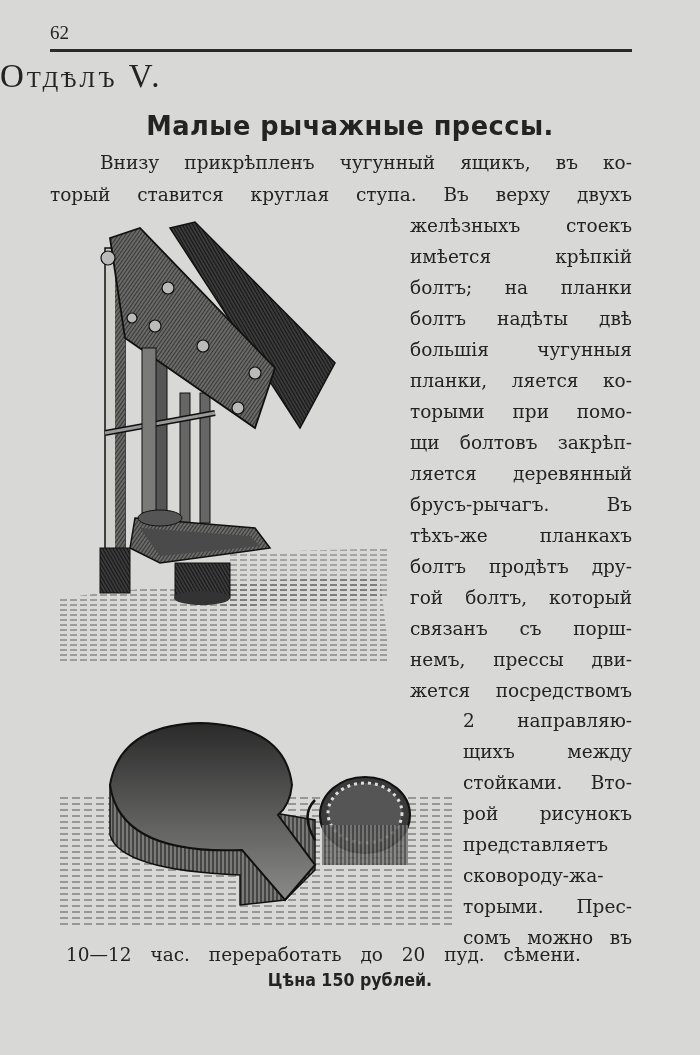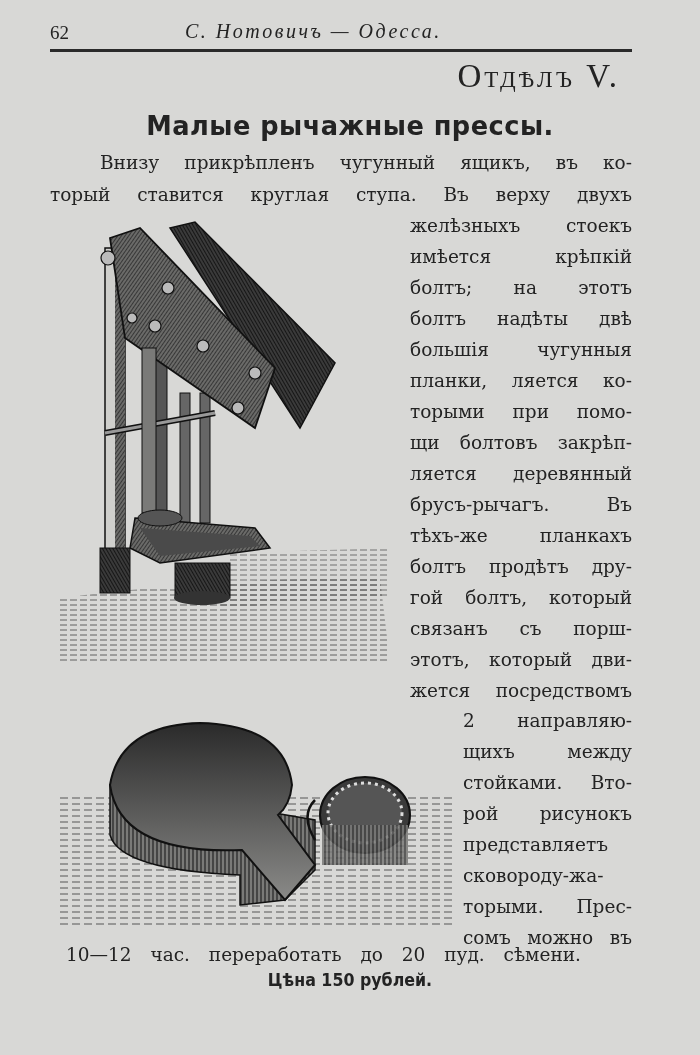--- a/index.html
+++ b/index.html
@@ -14,21 +14,21 @@
   .running-head {
     position:absolute; left:50px; top:18px; width:582px; height:28px;
   }
   .page-num { position:absolute; left:0; top:4px; font-size:19px; font-family:"Liberation Serif", serif; }
   .running-title {
     position:absolute; left:135px; top:2px; font-size:20px; font-style:italic;
     letter-spacing:2.5px; font-family:"Liberation Serif", serif;
   }
   .rule { position:absolute; left:50px; top:49px; width:582px; height:3px; background:#2a2a2a; }
   .section-title {
-    position:absolute; left:0; width:620px; top:58px; text-align:right;
+    position:absolute; left:0; width:620px; top:58px; text-align:left;
     font-family:"Liberation Serif", serif; font-size:33px; letter-spacing:3px; font-variant:small-caps;
   }
   .heading {
     position:absolute; left:0; width:700px; top:110px; text-align:center;
     font-family:"DejaVu Sans", sans-serif; font-weight:bold; font-size:27px; letter-spacing:0.5px;
     transform:scaleX(0.95);
   }
   .text { font-family:"DejaVu Serif", serif; font-size:18.5px; }
   .line {
     position:absolute; white-space:nowrap; text-align:justify; text-align-last:justify;
@@ -47,46 +47,45 @@
   .fig { position:absolute; }
   .fig svg { display:block; }
 </style>
 </head>
 <body>
 
 <div class="page">
 
   <div class="running-head">
     <span class="page-num">62</span>
-    <span class="running-title">С. Нотовичъ — Одесса.</span>
   </div>
   <div class="rule"></div>
 
   <div class="section-title">Отдѣлъ V.</div>
   <div class="heading">Малые рычажные прессы.</div>
 
   <div class="text">
     <div class="line indent-first" style="top:148px">Внизу прикрѣпленъ чугунный ящикъ, въ ко-</div>
     <div class="line full" style="top:180px">торый ставится круглая ступа. Въ верху двухъ</div>
 
     <div class="line col" style="top:211px">желѣзныхъ стоекъ</div>
     <div class="line col" style="top:242px">имѣется крѣпкій</div>
-    <div class="line col" style="top:273px">болтъ; на этотъ</div>
+    <div class="line col" style="top:273px">болтъ; на планки</div>
     <div class="line col" style="top:304px">болтъ надѣты двѣ</div>
     <div class="line col" style="top:335px">большія чугунныя</div>
     <div class="line col" style="top:366px">планки, ляется ко-</div>
     <div class="line col" style="top:397px">торыми при помо-</div>
     <div class="line col" style="top:428px">щи болтовъ закрѣп-</div>
     <div class="line col" style="top:459px">ляется деревянный</div>
     <div class="line col" style="top:490px">брусъ-рычагъ. Въ</div>
     <div class="line col" style="top:521px">тѣхъ-же планкахъ</div>
     <div class="line col" style="top:552px">болтъ продѣтъ дру-</div>
     <div class="line col" style="top:583px">гой болтъ, который</div>
     <div class="line col" style="top:614px">связанъ съ порш-</div>
-    <div class="line col" style="top:645px">этотъ, который дви-</div>
+    <div class="line col" style="top:645px">немъ, прессы дви-</div>
     <div class="line col" style="top:676px">жется посредствомъ</div>
 
     <div class="line col2" style="top:706px">2 направляю-</div>
     <div class="line col2" style="top:737px">щихъ между</div>
     <div class="line col2" style="top:768px">стойками. Вто-</div>
     <div class="line col2" style="top:799px">рой рисунокъ</div>
     <div class="line col2" style="top:830px">представляетъ</div>
     <div class="line col2" style="top:861px">сковороду-жа-</div>
     <div class="line col2" style="top:892px">торыми. Прес-</div>
     <div class="line col2" style="top:923px">сомъ можно въ</div>

